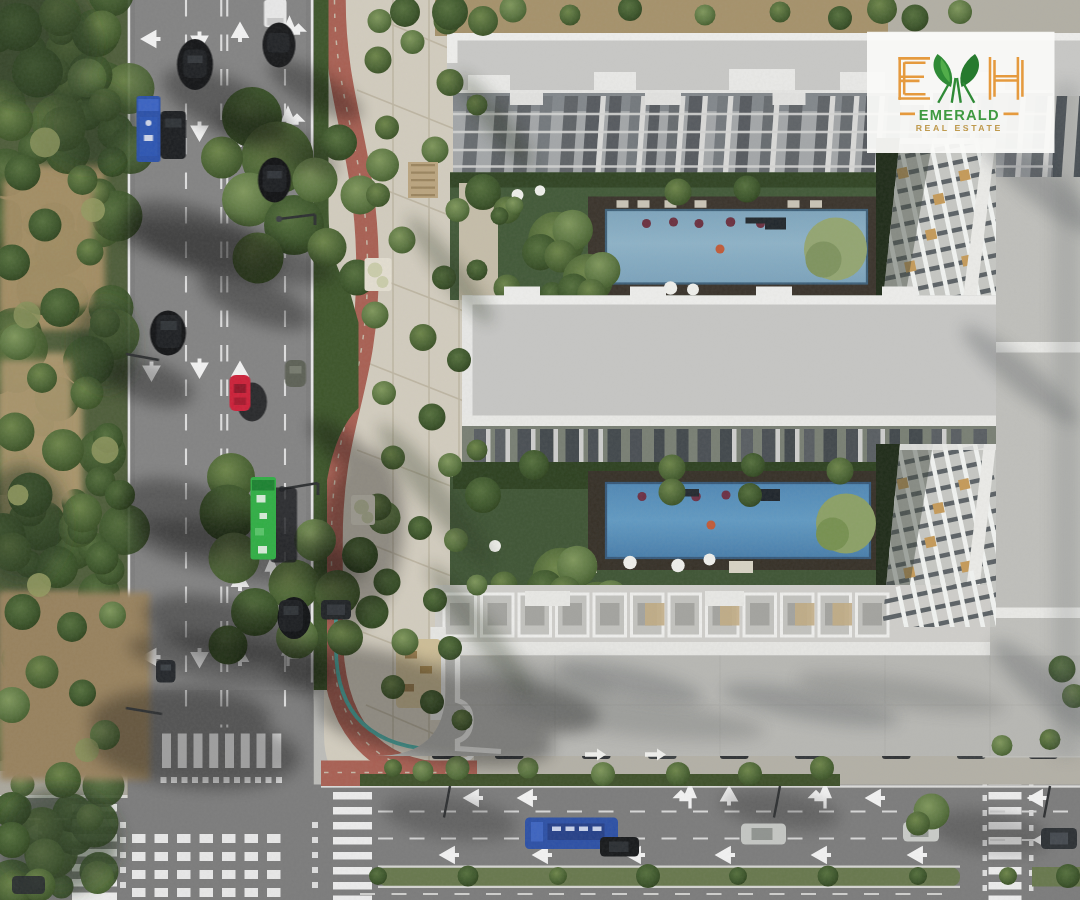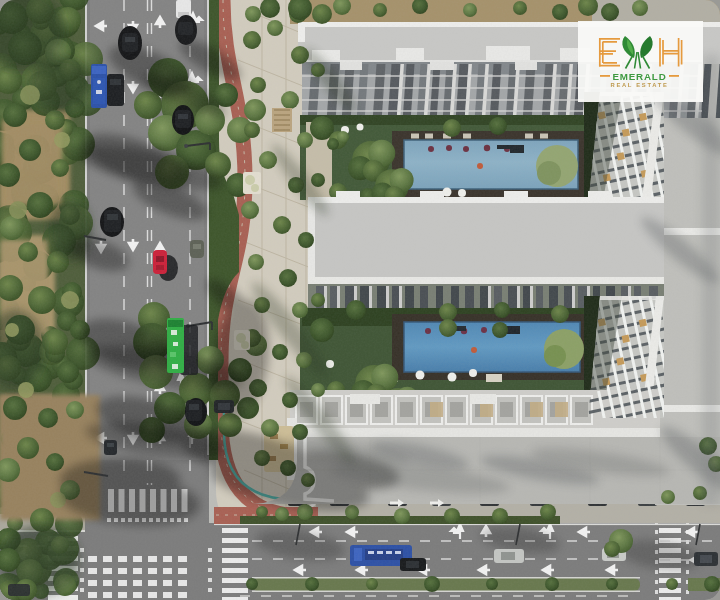--- a/index.html
+++ b/index.html
@@ -1,16 +1,16 @@
 <!DOCTYPE html>
 <html><head>
 <meta charset="utf-8">
 <style>
 html,body{margin:0;padding:0;background:#9a9a96;font-family:"Liberation Sans",sans-serif;}
-#scene{position:relative;width:720px;height:600px;overflow:hidden;border-radius:15px;}
+#scene{position:relative;width:720px;height:600px;overflow:hidden;}
 </style>
 </head>
 <body>
 <div id="scene">
 <svg width="720" height="600" viewBox="0 0 720 600" xmlns="http://www.w3.org/2000/svg">
 <defs>
 <radialGradient id="tg1" cx="40%" cy="35%" r="75%">
 <stop offset="0%" stop-color="#6d8549"></stop>
           <stop offset="55%" stop-color="#4d6635"></stop>
           <stop offset="100%" stop-color="#33491f"></stop>

